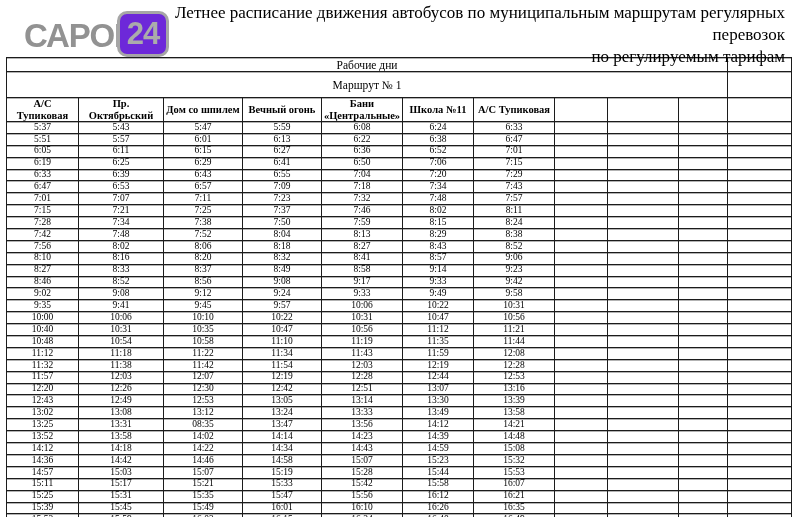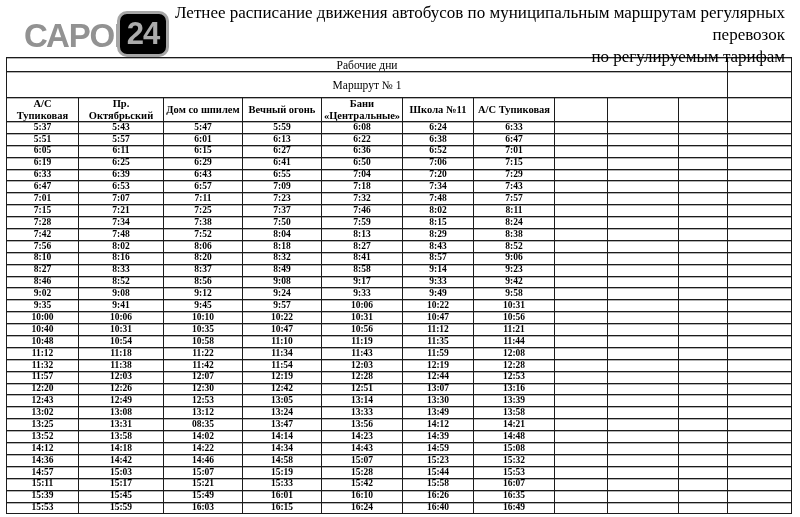--- a/index.html
+++ b/index.html
@@ -17,21 +17,21 @@
   .logo-text {
     position: absolute; left: 24px; top: 19px;
     font-family: "Liberation Sans", sans-serif;
     font-weight: bold; font-size: 33px; line-height: 1;
     color: #929292; letter-spacing: -1px;
   }
   .logo-badge {
     position: absolute; left: 117px; top: 11px;
     width: 52px; height: 46px;
     border: 3px solid #a6a6a6; border-radius: 10px;
-    background: #000000;
+    background: #6d28d9;
     display: flex; align-items: center; justify-content: center;
     font-family: "Liberation Sans", sans-serif;
     font-weight: bold; font-size: 31px; color: #ababab;
     letter-spacing: -1px;
   }
   .title {
     position: absolute; left: 120px; right: 15px; top: 2px;
     text-align: right; font-weight: normal;
     font-size: 17px; line-height: 1.3;
   }
@@ -50,21 +50,21 @@
   .schedule tr.group-row { height: 14px; }
   .schedule tr.route-row { height: 26px; }
   .schedule tr.group-row th, .schedule tr.route-row th {
     font-size: 11.5px; font-weight: normal;
   }
   .schedule tr.cols-row { height: 24px; }
   .schedule tr.cols-row th {
     font-size: 10.5px; font-weight: bold; line-height: 1.08;
     white-space: normal; padding: 0 1px;
   }
-  .schedule tbody tr { height: 11.9px; font-weight: bold; }
+  .schedule tbody tr { height: 11.9px; }
   .schedule tbody td { font-size: 9.5px; line-height: 1; }
 </style>
 </head>
 <body>
 
 <div class="page">
 
   <div class="header">
     <div class="logo-text">САРОВ</div>
     <div class="logo-badge">24</div>
@@ -509,20 +509,33 @@
           <td>15:33</td>
           <td>15:42</td>
           <td>15:58</td>
           <td>16:07</td>
           <td></td>
           <td></td>
           <td></td>
           <td></td>
         </tr>
         <tr>
+          <td>15:25</td>
+          <td>15:31</td>
+          <td>15:35</td>
+          <td>15:47</td>
+          <td>15:56</td>
+          <td>16:12</td>
+          <td>16:21</td>
+          <td></td>
+          <td></td>
+          <td></td>
+          <td></td>
+        </tr>
+        <tr>
           <td>15:39</td>
           <td>15:45</td>
           <td>15:49</td>
           <td>16:01</td>
           <td>16:10</td>
           <td>16:26</td>
           <td>16:35</td>
           <td></td>
           <td></td>
           <td></td>

